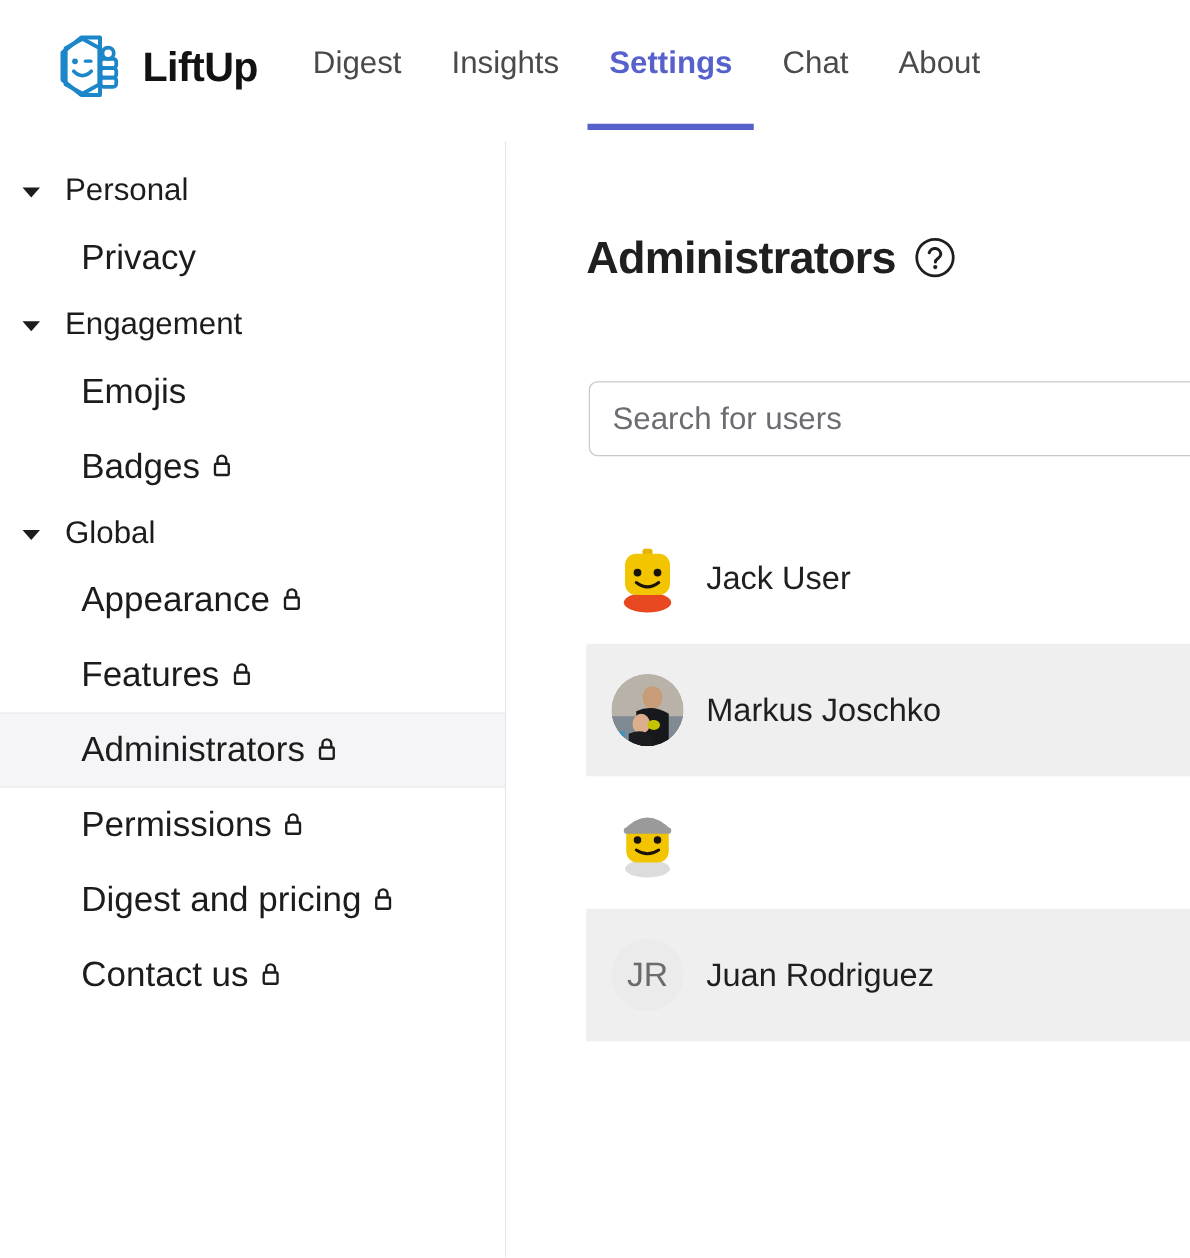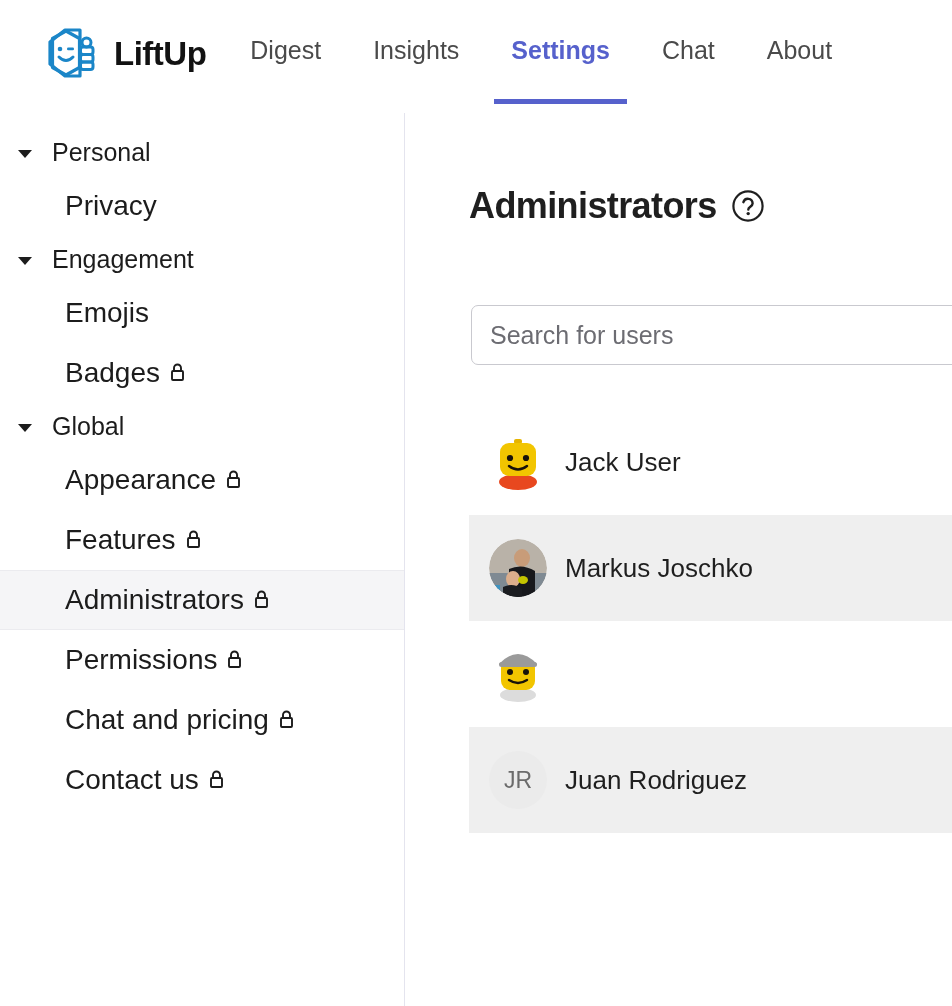--- a/index.html
+++ b/index.html
@@ -25,21 +25,21 @@
     gap: 14px;
   }
   .logo-icon { width: 54px; height: 54px; display:block; }
   .brand-name {
     font-size: 33px; font-weight: bold; color: #121212;
     letter-spacing: -0.5px; line-height: 1;
   }
   .nav {
     display: flex; align-items: flex-start;
     margin-top: 38px; margin-left: 24px;
-    gap: 12px;
+    gap: 0;
   }
   .nav-item {
     position: relative;
     font-size: 25px; color: #4a4a4a;
     padding: 0 20px;
     height: 75px;
     line-height: 1;
     cursor: pointer;
     white-space: nowrap;
   }
@@ -144,21 +144,21 @@
     cursor: pointer;
   }
   .user-row.alt { background: #efefef; }
   .user-name { font-size: 26px; color: #1f1f1f; }
 
   .avatar { width: 58px; height: 58px; flex: 0 0 auto; display:block; }
   .avatar-initials {
     width: 58px; height: 58px; border-radius: 50%;
     background: #ebebeb; color: #6b6b6b;
     display: flex; align-items: center; justify-content: center;
-    font-size: 23px; flex: 0 0 auto;
+    font-size: 27px; flex: 0 0 auto;
   }
   .avatar-photo {
     width: 58px; height: 58px; border-radius: 50%;
     overflow: hidden; flex: 0 0 auto; display:block;
   }
 </style>
 </head>
 <body>
 
 <div class="app">
@@ -252,21 +252,21 @@
       <div class="sub-item">
         <span>Permissions</span>
         <span>
           <svg class="lock-icon" viewBox="0 0 17 20" xmlns="http://www.w3.org/2000/svg">
             <path d="M5 9 V6 a3.5 3.5 0 0 1 7 0 V9" fill="none" stroke="#1c1c1c" stroke-width="1.9"></path>
             <rect x="3" y="9" width="11" height="9" rx="1" fill="none" stroke="#1c1c1c" stroke-width="1.9"></rect>
           </svg>
         </span>
       </div>
       <div class="sub-item">
-        <span>Chat and pricing</span>
+        <span>Digest and pricing</span>
         <span>
           <svg class="lock-icon" viewBox="0 0 17 20" xmlns="http://www.w3.org/2000/svg">
             <path d="M5 9 V6 a3.5 3.5 0 0 1 7 0 V9" fill="none" stroke="#1c1c1c" stroke-width="1.9"></path>
             <rect x="3" y="9" width="11" height="9" rx="1" fill="none" stroke="#1c1c1c" stroke-width="1.9"></rect>
           </svg>
         </span>
       </div>
       <div class="sub-item">
         <span>Contact us</span>
         <span>

